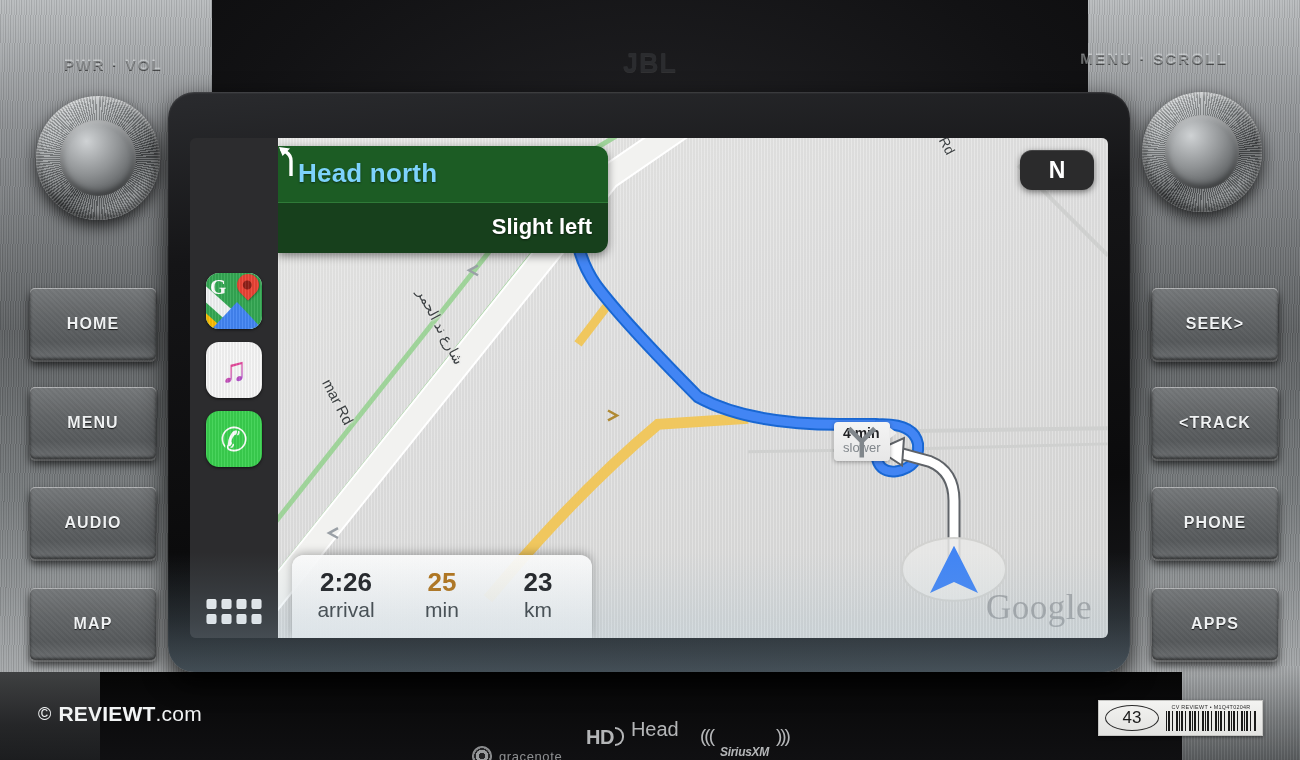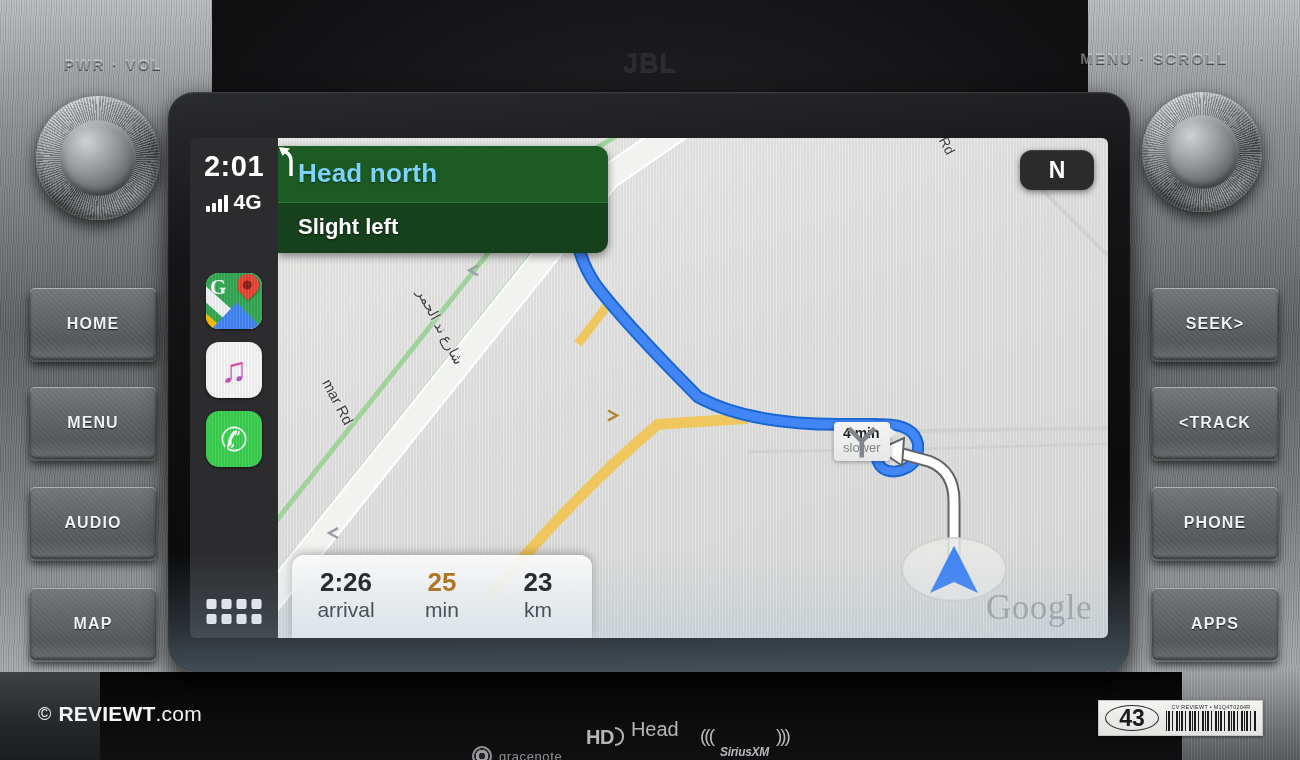--- a/index.html
+++ b/index.html
@@ -258,21 +258,21 @@
   #banner-top {
     background: #1c5c24; padding: 12px 16px 13px 20px;
     border-bottom: 1px solid #2f7a38;
   }
   #banner-top .t {
     color: #7dd3fc; font-size: 26px; font-weight: 700; letter-spacing: .2px;
     text-shadow: 0 1px 2px rgba(0,0,0,.5);
   }
   #banner-bottom {
     background: #17401c; padding: 11px 16px 13px 20px;
-    display: flex; align-items: center; gap: 20px;
+    display: flex; align-items: center; gap: 20px; justify-content: flex-end;
   }
   #banner-bottom .arrow { width: 26px; height: 30px; flex: 0 0 26px; }
   #banner-bottom .t2 {
     color: #fff; font-size: 22px; font-weight: 600;
     text-shadow: 0 1px 2px rgba(0,0,0,.5);
   }
 
   
   #compass {
     position: absolute; right: 14px; top: 12px;
@@ -357,21 +357,21 @@
   #sticker {
     position: absolute; left: 1098px; top: 700px; width: 165px; height: 36px;
     background: linear-gradient(180deg,#f3f3f1,#e2e2e0);
     border: 1px solid #c4c4c2;
     display: flex; align-items: center; padding: 0 6px; gap: 7px;
     box-shadow: 0 1px 3px rgba(0,0,0,.5);
   }
   #sticker .oval {
     width: 54px; height: 26px; border: 1.5px solid #2a2a2a; border-radius: 50%;
     display: flex; align-items: center; justify-content: center;
-    font-size: 23px; font-weight: 700; color: #1b1b1b;
+    font-size: 17px; font-weight: 400; color: #1b1b1b;
   }
   #sticker .bcwrap { flex: 1; }
   #sticker .bctext {
     font-size: 5.4px; color: #2a2a2a; letter-spacing: .3px; white-space: nowrap;
     text-align: center; line-height: 1;
   }
   #sticker .barcode {
     height: 20px; margin-top: 1px;
     background: repeating-linear-gradient(90deg,
       #191919 0 1px, #e9e9e7 1px 2px, #191919 2px 4px, #e9e9e7 4px 6px,
@@ -437,32 +437,20 @@
     <span>PHONE</span>
   </div>
   <div class="hardbtn" id="btn-apps">
     <span>APPS</span>
   </div>
 
   <div id="screen-bezel">
     <div id="screen">
 
       <div id="dock">
-        <div id="status">
-          <div class="clock">2:01</div>
-          <div id="signal-row">
-            <div id="bars">
-              <i></i>
-                <i></i>
-                <i></i>
-                <i></i>
-            </div>
-            <div id="net">4G</div>
-          </div>
-        </div>
 
         <div id="dock-apps">
           <div class="app-icon" id="icon-maps">
             <div class="gm-green"></div>
             <div class="gm-white"></div>
             <div class="gm-yellow"></div>
             <div class="gm-blue"></div>
             <div class="gm-g">G</div>
             <div class="gm-pin"></div>
           </div>

